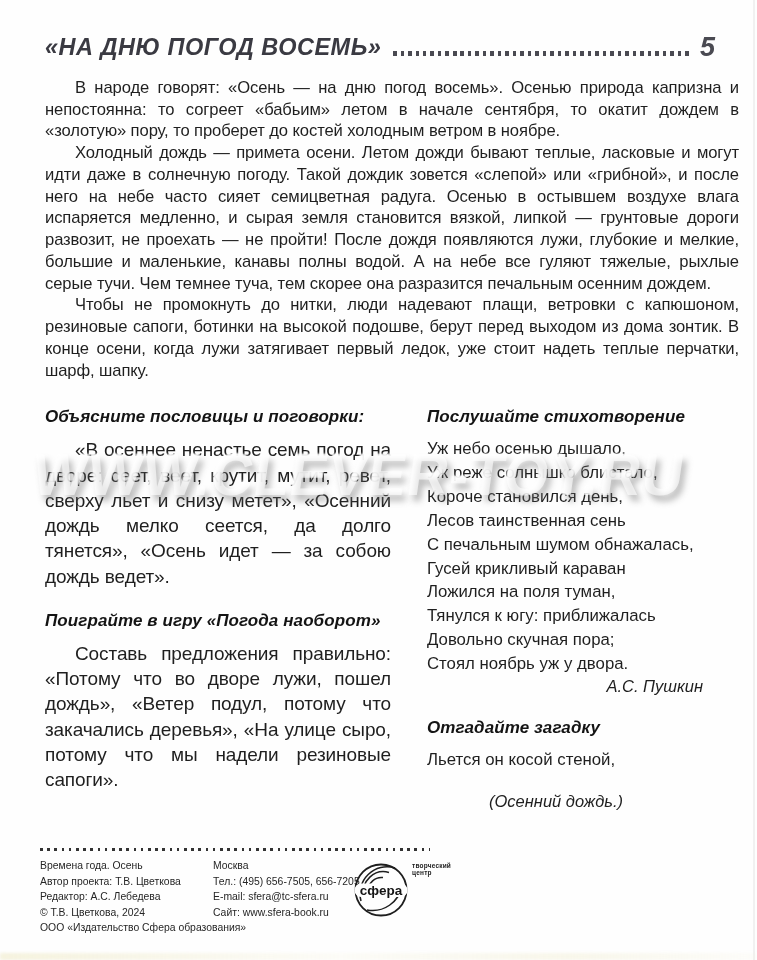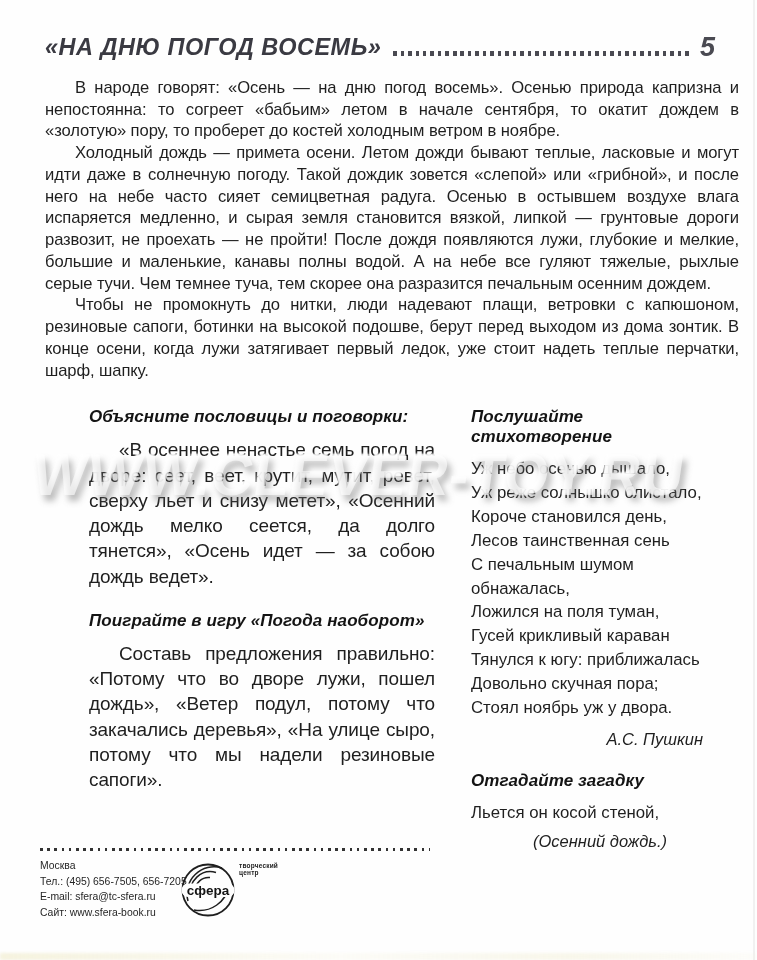--- a/index.html
+++ b/index.html
@@ -37,40 +37,40 @@
   .intro p{
     margin:0;font-size:16.6px;line-height:1.31;
     text-align:justify;text-indent:30px;
     letter-spacing:-0.1px;
   }
   
   .columns{
     display:flex;gap:36px;
     margin:26px 44px 0 45px;
   }
-  .col-left{width:346px;flex:none;margin-left:44px;}
+  .col-left{width:346px;flex:none;}
   .col-right{flex:1;min-width:0;}
   .sec-heading{
     font-size:17px;font-weight:bold;font-style:italic;
     margin:0 0 10px 0;color:#141414;letter-spacing:.1px;
   }
   .sec-text{
     margin:0;font-size:19px;line-height:1.33;
     text-align:justify;text-indent:30px;letter-spacing:-0.1px;
   }
   .section + .section{margin-top:22px;}
   .poem-line{font-size:16.8px;line-height:1.42;}
   .attribution{
     font-size:16.5px;font-style:italic;text-align:right;
-    padding-right:10px;margin-top:10px;
+    padding-right:10px;margin-top:1px;
   }
   .riddle{margin-top:20px;}
   .riddle-answer{
     font-size:16.5px;font-style:italic;
-    margin-top:8px;padding-left:62px;
+    margin-top:20px;padding-left:62px;
   }
   
   .watermark{
     position:absolute;left:38px;top:441px;width:719px;
     font-size:59px;font-weight:bold;white-space:nowrap;
     color:rgba(255,255,255,0.62);
     text-shadow:5px 6px 6px rgba(110,110,110,0.45),-1px -1px 2px rgba(255,255,255,0.85);
     transform:skewX(-8deg) scaleX(0.97);transform-origin:left top;
     letter-spacing:1px;pointer-events:none;z-index:5;
   }
@@ -128,41 +128,48 @@
     </div>
 
     <div class="col-right">
       <div class="section">
         <div class="sec-heading">Послушайте стихотворение</div>
         <div class="poem-line">Уж небо осенью дышало,</div>
         <div class="poem-line">Уж реже солнышко блистало,</div>
         <div class="poem-line">Короче становился день,</div>
         <div class="poem-line">Лесов таинственная сень</div>
         <div class="poem-line">С печальным шумом обнажалась,</div>
+        <div class="poem-line">Гусей крикливый караван</div>
         <div class="poem-line">Ложился на поля туман,</div>
-        <div class="poem-line">Гусей крикливый караван</div>
         <div class="poem-line">Тянулся к югу: приближалась</div>
         <div class="poem-line">Довольно скучная пора;</div>
         <div class="poem-line">Стоял ноябрь уж у двора.</div>
         <div class="attribution">А.С. Пушкин</div>
       </div>
       <div class="section riddle">
         <div class="sec-heading">Отгадайте загадку</div>
         <div class="poem-line">Льется он косой стеной,</div>
         <div class="riddle-answer">(Осенний дождь.)</div>
       </div>
     </div>
 
   </div>
 
   <div class="watermark">WWW.CLEVER-TOY.RU</div>
 
   <div class="footer">
     <div class="footer-rule"></div>
     <div class="footer-cols">
+      <div class="f-left">
+        <div class="f-line">Времена года. Осень</div>
+        <div class="f-line">Автор проекта: Т.В. Цветкова</div>
+        <div class="f-line">Редактор: А.С. Лебедева</div>
+        <div class="f-line">© Т.В. Цветкова, 2024</div>
+        <div class="f-line">ООО «Издательство Сфера образования»</div>
+      </div>
       <div class="f-mid">
         <div class="f-line">Москва</div>
         <div class="f-line">Тел.: (495) 656-7505, 656-7205</div>
         <div class="f-line">E-mail: sfera@tc-sfera.ru</div>
         <div class="f-line">Сайт: www.sfera-book.ru</div>
       </div>
       <div class="logo-wrap">
         <svg width="56" height="56" viewBox="0 0 56 56">
           <circle cx="28" cy="28" r="25.5" fill="none" stroke="#1e1e1e" stroke-width="1.8"></circle>
           <path d="M8 39 A 27 27 0 0 1 42 6" fill="none" stroke="#1e1e1e" stroke-width="1.5"></path>

